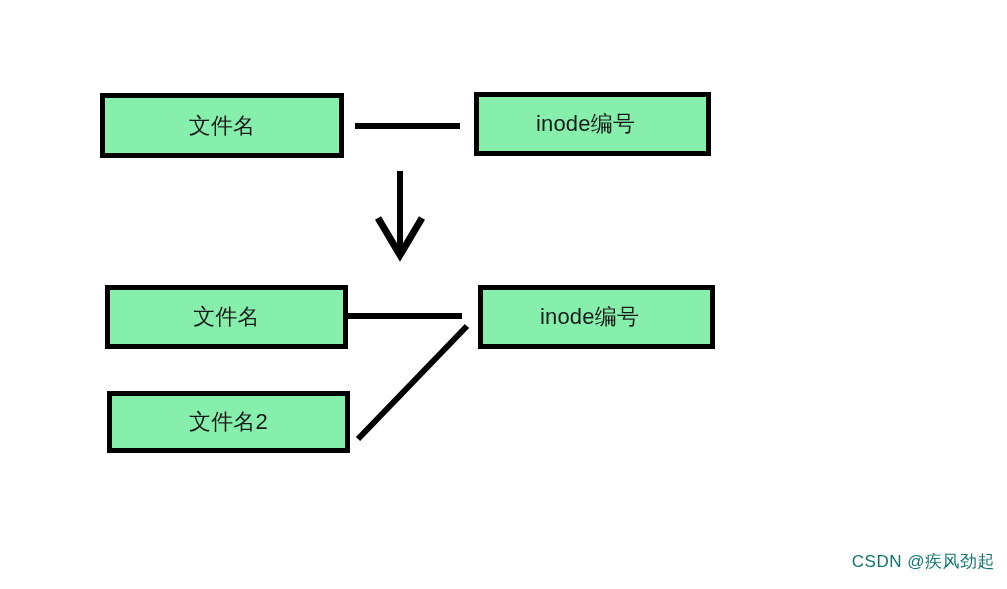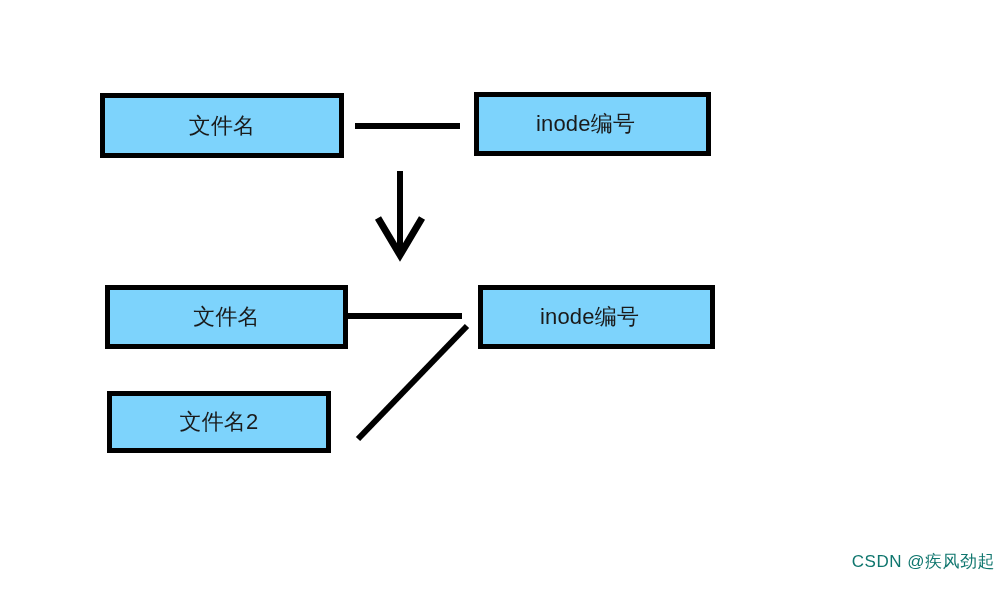--- a/index.html
+++ b/index.html
@@ -17,21 +17,21 @@
   #canvas {
     position: absolute;
     left: 0;
     top: 0;
     width: 1007px;
     height: 589px;
   }
   .node {
     position: absolute;
     box-sizing: border-box;
-    background: #7dd3fc;
+    background: #86efac;
     border: 5px solid #000000;
     display: flex;
     align-items: center;
     justify-content: center;
   }
   .node-label {
     font-size: 22px;
     color: #1a1a1a;
     line-height: 1;
     white-space: nowrap;
@@ -54,21 +54,21 @@
   
   #node-filename-bottom {
     left: 105px;
     top: 285px;
     width: 243px;
     height: 64px;
   }
   #node-filename2-bottom {
     left: 107px;
     top: 391px;
-    width: 224px;
+    width: 243px;
     height: 62px;
   }
   #node-inode-bottom {
     left: 478px;
     top: 285px;
     width: 237px;
     height: 64px;
   }
   #node-inode-bottom .node-label { transform: translateX(-7px); }
 

